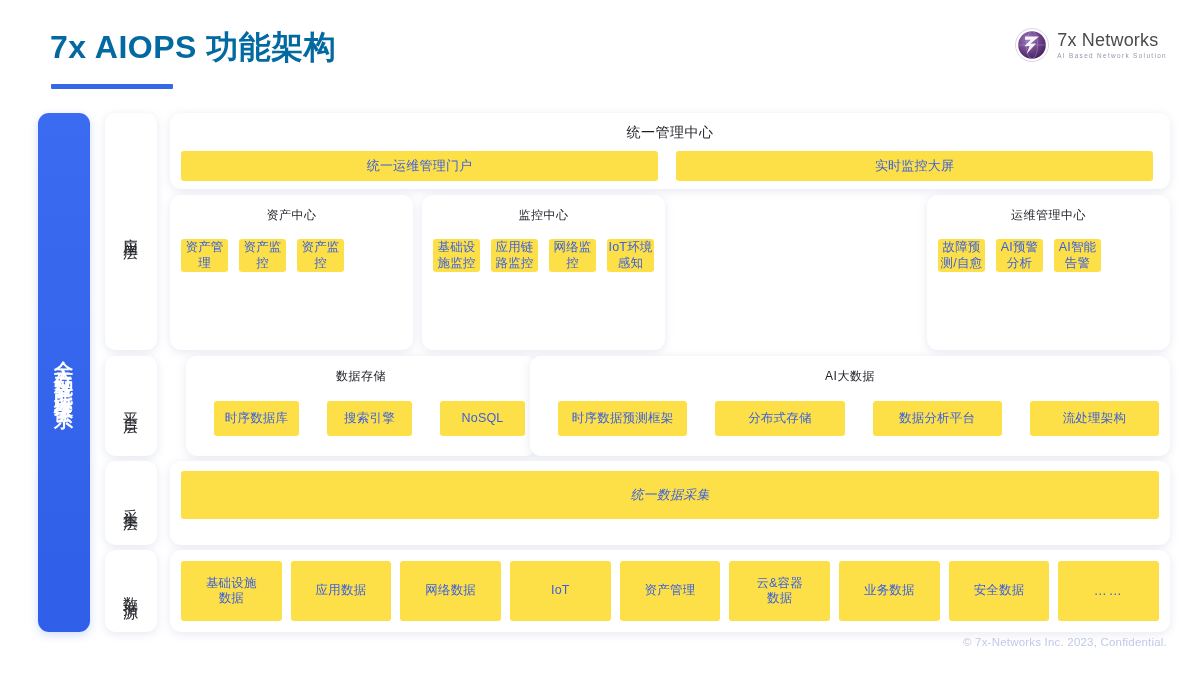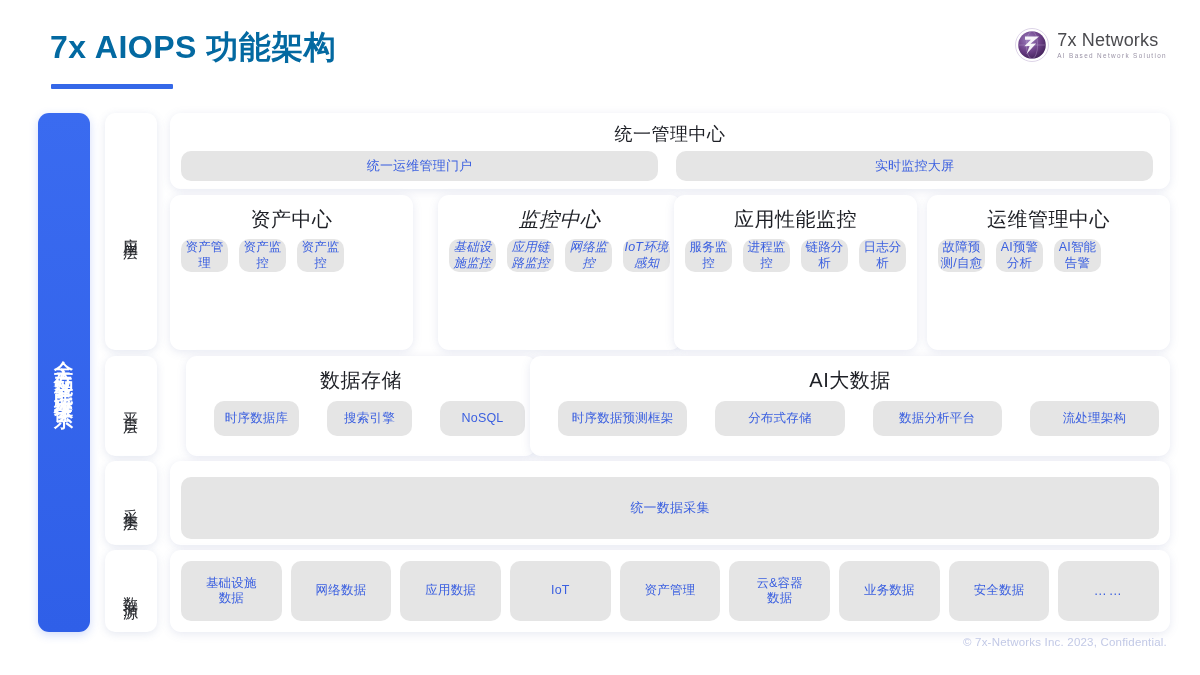--- a/index.html
+++ b/index.html
@@ -62,62 +62,63 @@
 
   
   .content { position: absolute; left: 170px; top: 113px; width: 1000px; height: 519px; }
 
   .panel {
     position: absolute; background: #fff; border-radius: 11px;
     box-shadow: 0 2px 10px rgba(92,110,170,.15);
   }
 
   .panel-title {
-    text-align: center; font-size: 20px; color: #1d1f25;
+    text-align: center; font-size: 12px; color: #1d1f25;
     line-height: 1; letter-spacing: .5px;
   }
 
   .chip {
-    background: #e5e5e5; border-radius: 10px;
+    background: #fde047; border-radius: 3px;
     color: #3a5fe0; font-size: 12.5px;
     display: flex; align-items: center; justify-content: center;
     text-align: center; line-height: 1.22; letter-spacing: .2px;
   }
 
   
   .p-umc { left: 0; top: 0; width: 1000px; height: 76px; }
-  .p-umc .panel-title { margin-top: 12px; font-size: 18px; text-align: center; }
+  .p-umc .panel-title { margin-top: 12px; font-size: 14px; text-align: center; }
   .umc-row { position: absolute; left: 11px; top: 38px; display: flex; gap: 18px; }
   .umc-row .chip { width: 477px; height: 30px; font-size: 13px; }
 
   
   .p-center { top: 82px; height: 155px; width: 243px; }
   .c0 { left: 0; }
-  .c1 { left: 268px; font-style: italic; }
+  .c1 { left: 252px; }
   .c2 { left: 504px; }
   .c3 { left: 757px; }
   .p-center .panel-title { margin-top: 14px; }
   .chip-grid {
     position: absolute; left: 11px; right: 11px; top: 44px;
     display: grid; grid-template-columns: 1fr 1fr 1fr 1fr; gap: 9px 11px;
   }
   .chip-grid .chip { height: 33px; font-size: 12.5px; }
 
   
   .p-store { left: 16px; top: 243px; width: 350px; height: 100px; }
   .p-ai    { left: 360px; top: 243px; width: 640px; height: 100px; }
   .p-store .panel-title, .p-ai .panel-title { margin-top: 14px; }
   .flat-row { position: absolute; left: 11px; right: 11px; top: 45px; display: flex; gap: 11px; }
   .flat-row .chip { flex: 1; height: 35px; font-size: 12.5px; margin-left: 17px; }
 
   
   .p-collect { left: 0; top: 348px; width: 1000px; height: 84px; }
   .p-collect .chip {
-    position: absolute; left: 11px; top: 16px; width: 978px; height: 62px;
+    position: absolute; left: 11px; top: 10px; width: 978px; height: 48px;
     font-size: 13px;
+    font-style: italic;
   }
 
   
   .p-src { left: 0; top: 437px; width: 1000px; height: 82px; }
   .src-row { position: absolute; left: 11px; right: 11px; top: 11px; display: flex; gap: 9px; height: 72px; }
   .src-row .chip { flex: 1; height: 60px; font-size: 12.5px; }
   .chip.dots { color: #3a5fe0; letter-spacing: 2px; font-size: 13px; }
 
   
   .footer {
@@ -197,29 +198,20 @@
     <div class="panel p-center c1">
       <div class="panel-title">监控中心</div>
       <div class="chip-grid">
         <div class="chip">基础设施监控</div>
         <div class="chip">应用链路监控</div>
         <div class="chip">网络监控</div>
         <div class="chip">IoT环境感知</div>
       </div>
     </div>
 
-    <div class="panel p-center c2">
-      <div class="panel-title">应用性能监控</div>
-      <div class="chip-grid">
-        <div class="chip">服务监控</div>
-        <div class="chip">进程监控</div>
-        <div class="chip">链路分析</div>
-        <div class="chip">日志分析</div>
-      </div>
-    </div>
 
     <div class="panel p-center c3">
       <div class="panel-title">运维管理中心</div>
       <div class="chip-grid">
         <div class="chip">故障预测/自愈</div>
         <div class="chip">AI预警分析</div>
         <div class="chip">AI智能告警</div>
       </div>
     </div>
 
@@ -242,22 +234,22 @@
       </div>
     </div>
 
     <div class="panel p-collect">
       <div class="chip">统一数据采集</div>
     </div>
 
     <div class="panel p-src">
       <div class="src-row">
         <div class="chip">基础设施<br>数据</div>
+        <div class="chip">应用数据</div>
         <div class="chip">网络数据</div>
-        <div class="chip">应用数据</div>
         <div class="chip">IoT</div>
         <div class="chip">资产管理</div>
         <div class="chip">云&amp;容器<br>数据</div>
         <div class="chip">业务数据</div>
         <div class="chip">安全数据</div>
         <div class="chip dots">……</div>
       </div>
     </div>
 
   </div>

